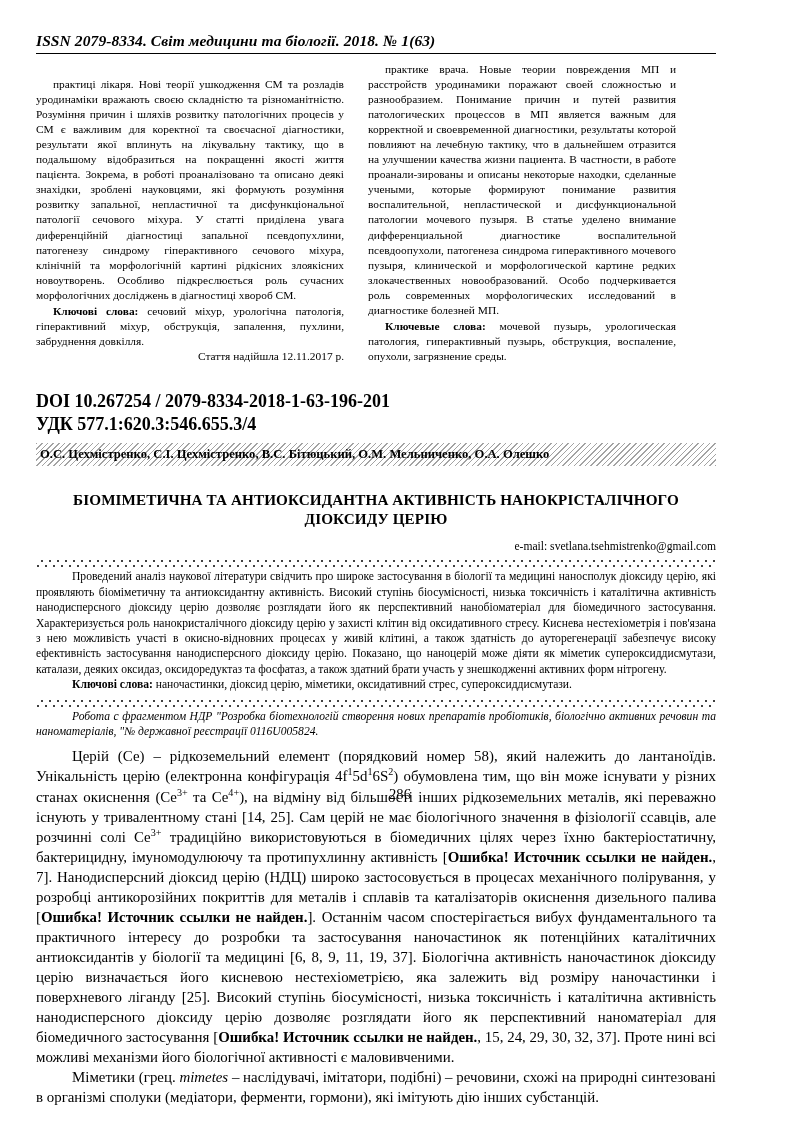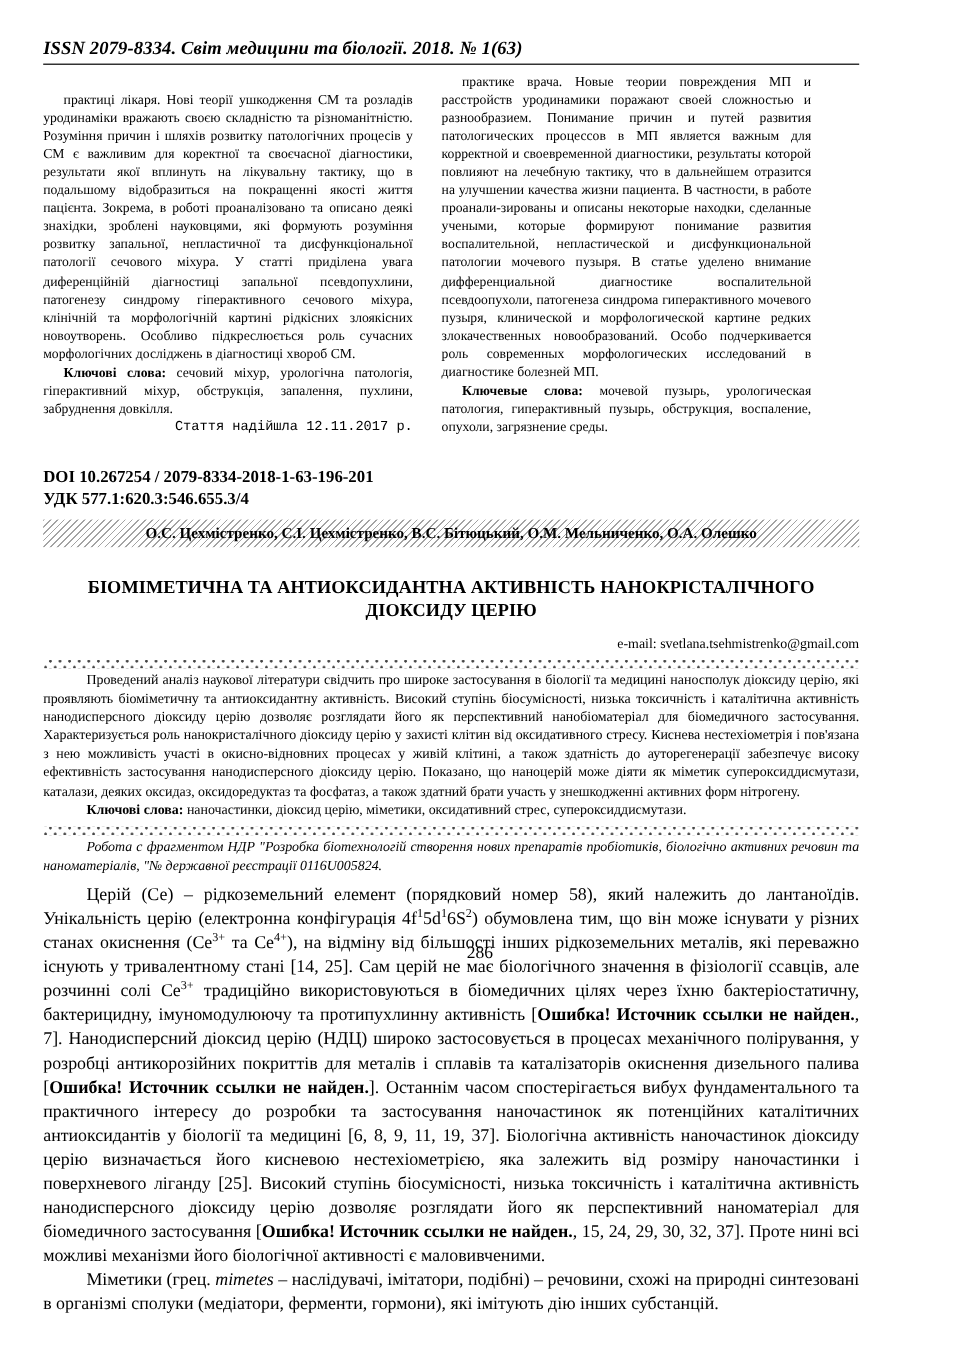--- a/index.html
+++ b/index.html
@@ -55,36 +55,35 @@
   }
   .kw {
     margin-top: 1px !important;
   }
   .kw b { font-weight: bold; }
   .submitted {
     text-align: right;
     font-size: 11.4px;
     margin-top: 2px;
     text-indent: 0 !important;
-    font-family: Liberation Mono, monospace;
   }
 
   
   .doi-block {
     margin-top: 26px;
     font-weight: bold;
-    font-size: 14px;
+    font-size: 18px;
     line-height: 1.28;
   }
 
   
   .authors-band {
     margin-top: 7px;
     padding: 3px 4px 4px 4px;
-    text-align: center;
+    text-align: left;
     font-weight: bold;
     font-size: 12.6px;
     line-height: 1.3;
     color: #000;
     background-color: #ffffff;
     background-image:
       repeating-linear-gradient(135deg,
         rgba(0,0,0,0.36) 0px,
         rgba(0,0,0,0.36) 1px,
         rgba(0,0,0,0) 1px,

